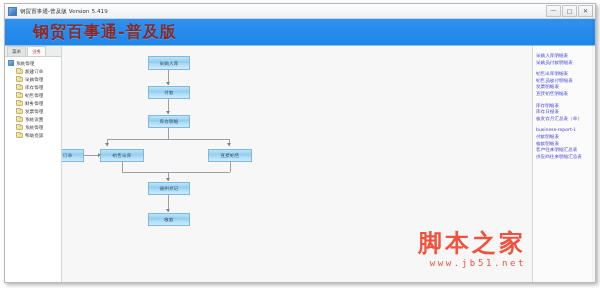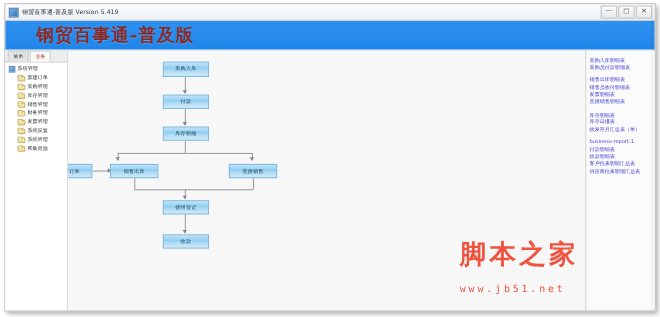--- a/index.html
+++ b/index.html
@@ -196,39 +196,39 @@
     border: none;
     border-top: 2.5px solid transparent;
     border-bottom: 2.5px solid transparent;
     border-left: 3.5px solid #7d8288;
   }
 
   
   .watermark {
     position: absolute;
     right: 6px; bottom: 14px;
-    text-align: left;
+    text-align: right;
     pointer-events: none;
     user-select: none;
   }
   .wm-main {
     font-size: 24px;
     font-weight: bold;
     color: #f0452f;
     font-family: "DejaVu Serif", "Liberation Serif", serif;
     letter-spacing: 3px;
     line-height: 1;
     opacity: .92;
   }
   .wm-sub {
     font-size: 9px;
     color: #f0452f;
     letter-spacing: 2.6px;
     font-family: "DejaVu Sans Mono", "Liberation Mono", monospace;
-    margin-top: 15px;
+    margin-top: 3px;
     opacity: .92;
   }
 
   
   .right-panel {
     width: 62px;
     background: #fbfbfb;
     padding: 7px 2px 0 3px;
     flex: none;
     overflow: hidden;

